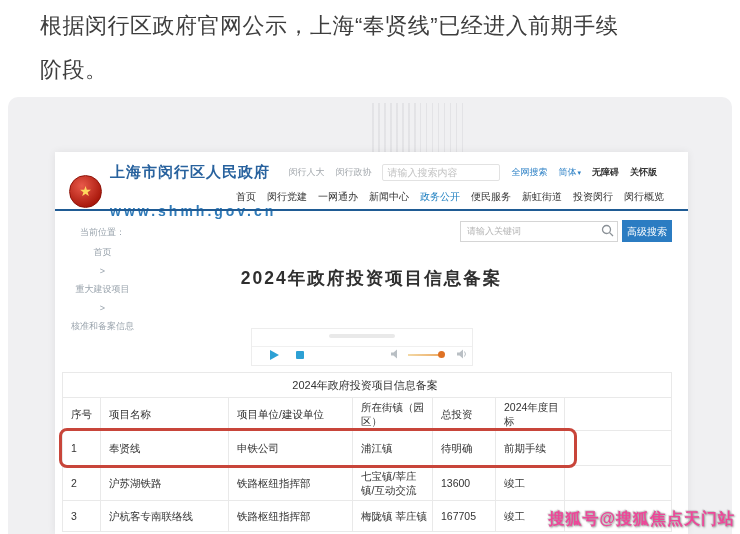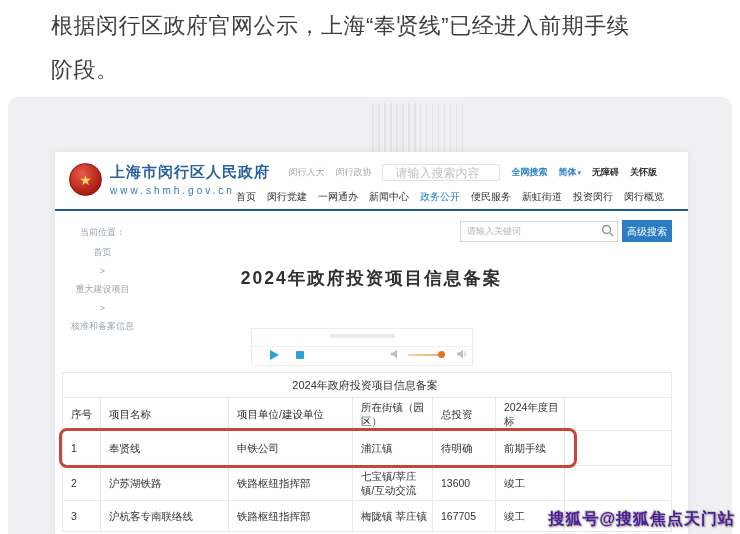--- a/index.html
+++ b/index.html
@@ -1,52 +1,52 @@
 <!DOCTYPE html>
 <html><head>
 <meta charset="utf-8">
 <style>
   * { margin:0; padding:0; box-sizing:border-box; }
   html,body { width:740px; height:534px; overflow:hidden; background:#fff;
     font-family:"Liberation Sans","DejaVu Sans",sans-serif; }
   .page { position:relative; width:740px; height:534px; }
 
   
-  .caption { position:absolute; left:51px; top:4px; width:592px;
+  .caption { position:absolute; left:40px; top:4px; width:592px;
     font-size:22px; line-height:44px; letter-spacing:0.5px; color:#3e3e3e; }
 
   
   .gray-panel { position:absolute; left:8px; top:97px; width:724px; height:437px;
     background:#f0f0f2; border-radius:10px 10px 0 0; }
   .stripes { position:absolute; left:364px; top:6px; width:94px; height:56px;
     background:repeating-linear-gradient(90deg,#e1e1e4 0 1.5px,transparent 1.5px 6px); opacity:.85; }
 
   
   .card { position:absolute; left:47px; top:55px; width:633px; height:382px;
     background:#fff; box-shadow:0 0 8px rgba(0,0,0,.07); overflow:hidden; }
 
   
   .topbar { position:absolute; left:0; right:31px; top:12px; display:flex;
     justify-content:flex-end; align-items:center; gap:11px; font-size:9px; color:#a3a8ad; }
   .tb-link { cursor:pointer; }
   .tb-input { width:118px; height:17px; border:1px solid #e2e2e2; border-radius:2px;
-    font-size:12px; padding:0 12px; color:#777; background:#fff; }
+    font-size:10px; padding:0 4px; color:#777; background:#fff; }
   .tb-input::placeholder { color:#c2c2c2; }
-  .tb-blue { color:#2f82c6; cursor:pointer;font-weight:bold; }
+  .tb-blue { color:#2f82c6; cursor:pointer; }
   .tb-dark { color:#333; font-weight:600; cursor:pointer;font-family:Liberation Mono, monospace; }
   .caret { font-size:7px; margin-left:1px; }
 
   
   .logo { position:absolute; left:14px; top:11px; display:flex; align-items:center; gap:8px; }
   .emblem { width:33px; height:33px; border-radius:50%;
     background:radial-gradient(circle at 38% 32%, #e8594a, #a8170b 75%);
     border:1px solid #8e1208; display:flex; align-items:center; justify-content:center; }
   .emblem .star { color:#ffd75e; font-size:14px; line-height:1; }
   .site-name { font-size:15px; font-weight:bold; color:#28629e; letter-spacing:1px; }
-  .site-url { font-size:10px; font-weight:normal; color:#2f7ab8; letter-spacing:3px; margin-top:3px; }
+  .site-url { font-size:14px; font-weight:bold; color:#2f7ab8; letter-spacing:3px; margin-top:21px; }
 
   
   .nav { position:absolute; left:181px; right:24px; top:38px; display:flex;
     justify-content:space-between; font-size:10px; color:#333; }
   .nav span { cursor:pointer; white-space:nowrap; }
   .nav .active { color:#1e7fc0;text-align:right; }
   .navline { position:absolute; left:0; right:0; top:57px; height:2px; background:#1f5b94; }
 
   
   .breadcrumb { position:absolute; left:16px; top:74px; display:flex; gap:7px;
@@ -94,21 +94,21 @@
   tr.r1 td { height:35px; }
   tr.r2 td { height:35px; }
   tr.r3 td { height:31px; }
 
   
   .hl-box { position:absolute; left:4px; top:276px; width:518px; height:40px;
     border:3px solid #c8453a; border-radius:8px; pointer-events:none; }
 
   
   .watermark { position:absolute; right:5px; bottom:4px; font-size:16px; font-weight:bold;
-    letter-spacing:1px; color:#4c1d95;
+    letter-spacing:1px; color:#ec4899;
     text-shadow:0 0 1px #b5b5b5, 1px 1px 2px rgba(110,110,110,.75), -1px -1px 1px rgba(150,150,150,.4); }
 </style>
 </head>
 <body>
 
 <div class="page">
 
   <div class="caption">根据闵行区政府官网公示，上海“奉贤线”已经进入前期手续阶段。</div>
 
   <div class="gray-panel">

